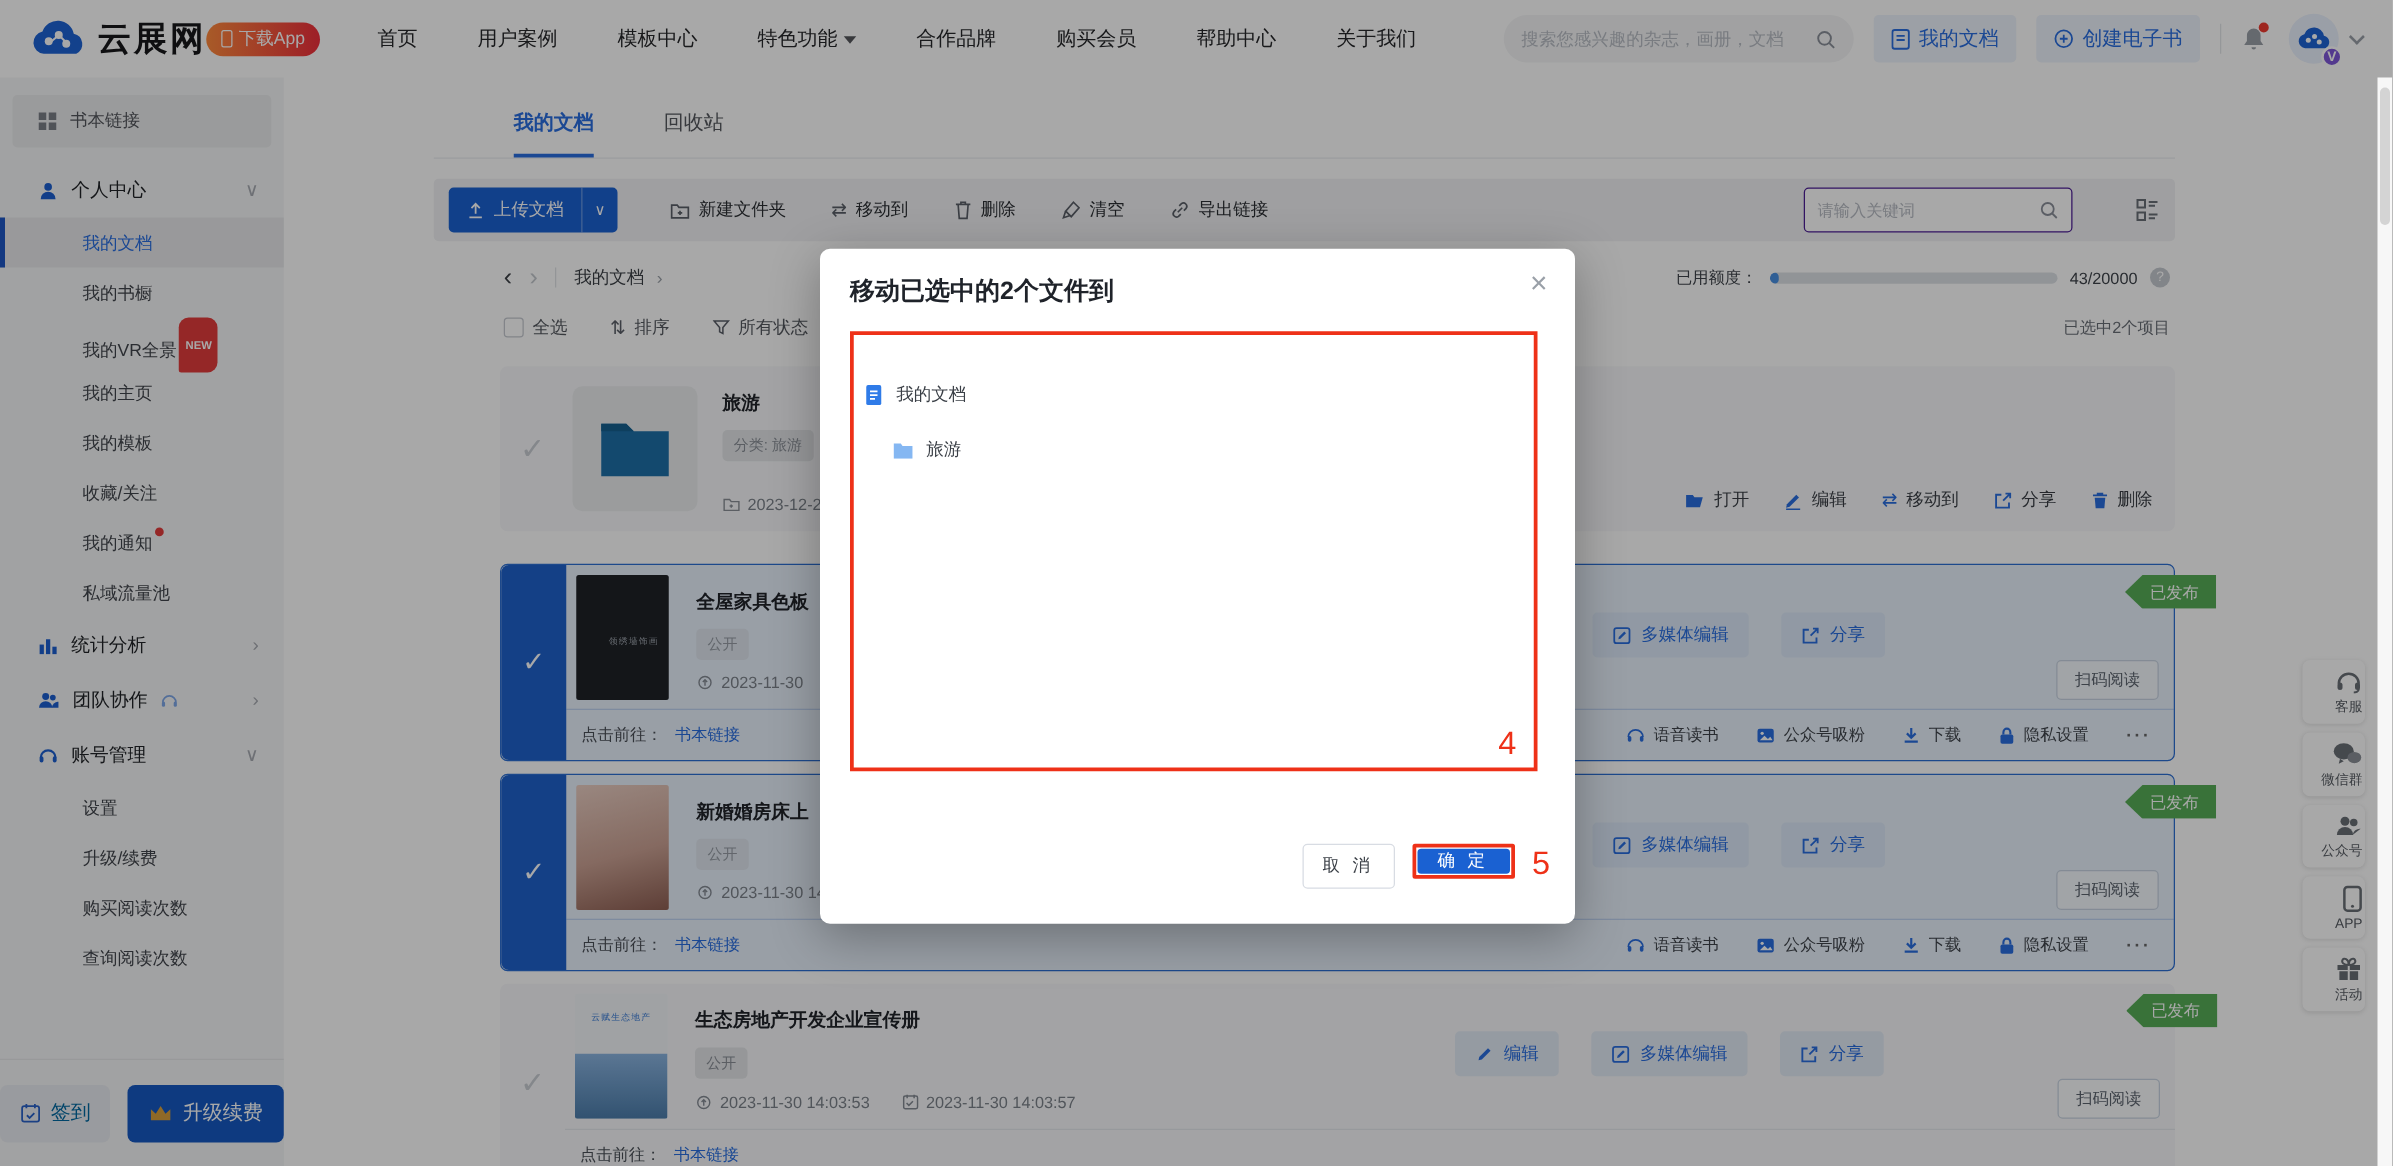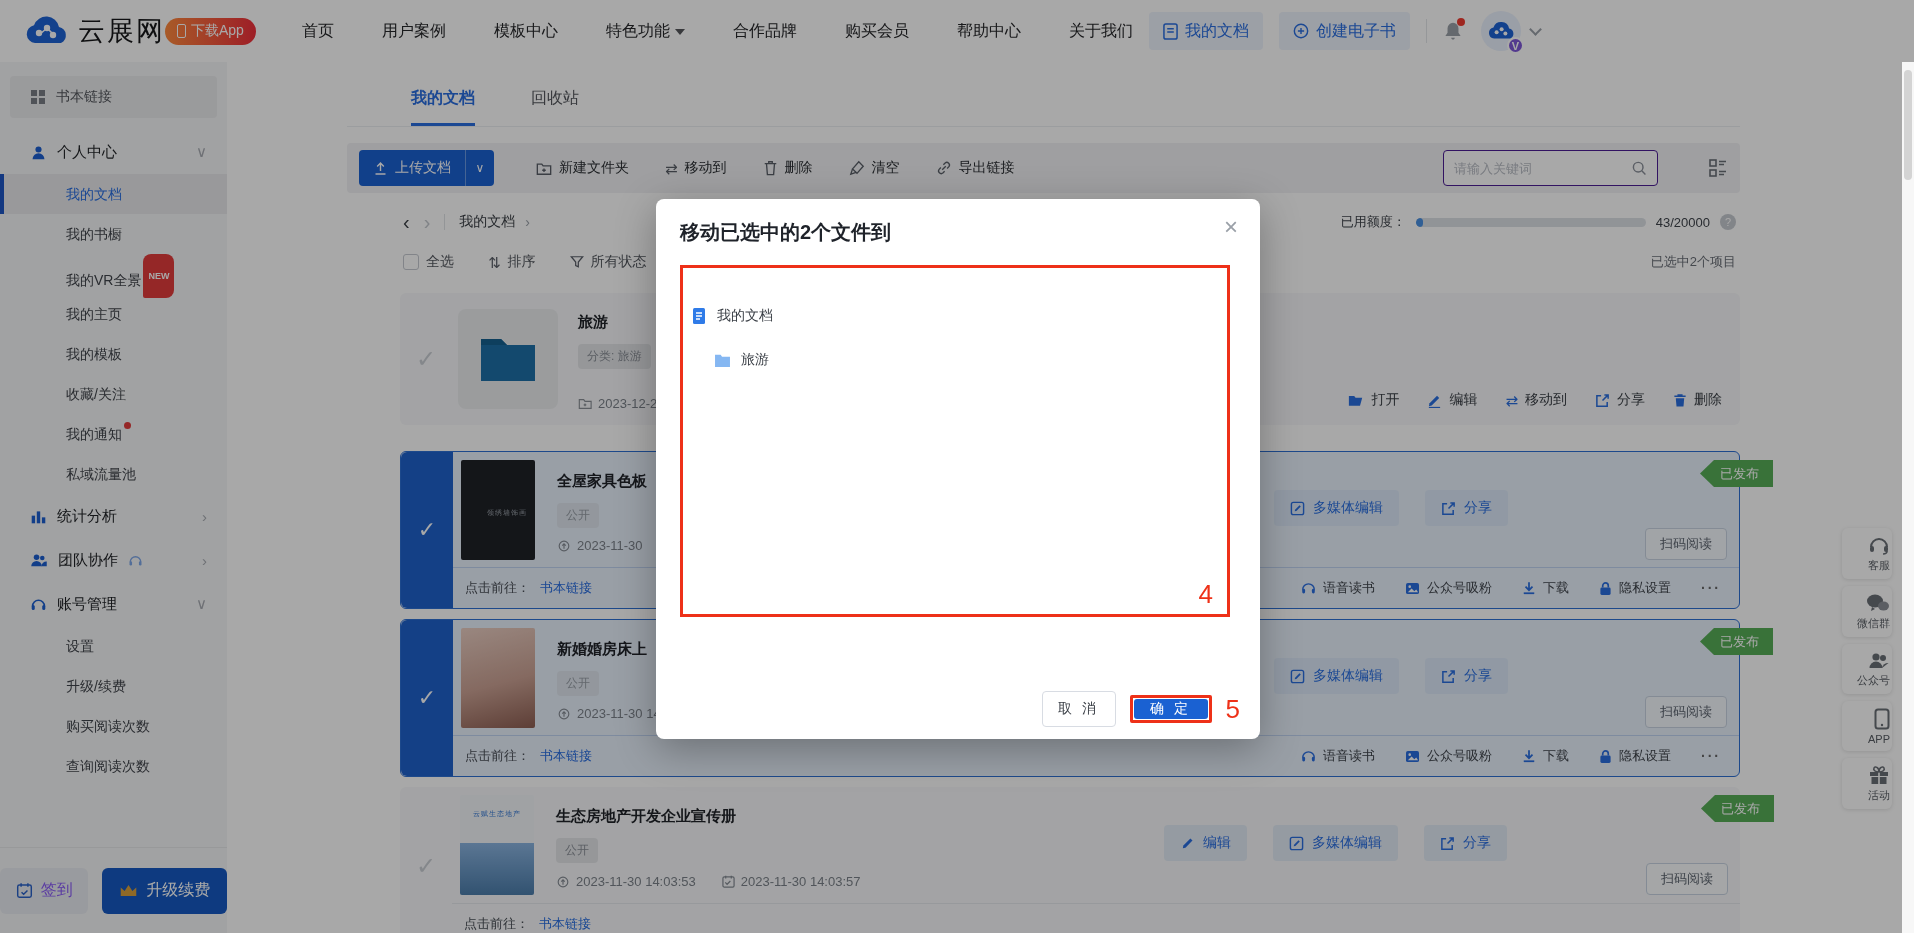--- a/index.html
+++ b/index.html
@@ -2,21 +2,21 @@
 <html><head>
 <meta charset="utf-8">
 <style>
   *{margin:0;padding:0;box-sizing:border-box}
   body{font-family:"Liberation Sans","DejaVu Sans",sans-serif;background:#888}
   .app{position:relative;width:1914px;height:933px;background:#fff;overflow:hidden;color:#333}
   .ic{flex:none;display:inline-block;vertical-align:middle}
   
   .topnav{height:62px;display:flex;align-items:center;padding:0 24px;background:#fff;position:relative;z-index:1}
   .logo-wrap{display:flex;align-items:center;gap:10px}
-  .logo-text{font-size:27px;font-weight:normal;color:#17181a;letter-spacing:2px}
+  .logo-text{font-size:27px;font-weight:bold;color:#17181a;letter-spacing:2px}
   .app-badge{display:flex;align-items:center;gap:5px;background:linear-gradient(90deg,#ff8a3d,#ef2f3c);color:#fff;font-size:14px;height:27px;padding:0 12px;border-radius:14px}
   .phone-ic{width:9px;height:14px;border:1.5px solid #fff;border-radius:2px}
   .nav-menu{display:flex;gap:48px;margin-left:46px;font-size:16px;color:#27282b}
   .nav-item{display:flex;align-items:center;gap:5px;cursor:pointer}
   .caret{width:0;height:0;border-left:5px solid transparent;border-right:5px solid transparent;border-top:6px solid #55575c;margin-top:2px}
   .nav-search{margin-left:auto;width:280px;height:38px;background:#f4f5f6;border-radius:19px;display:flex;align-items:center;padding:0 14px}
   .nav-search input{border:none;outline:none;background:transparent;flex:1;font-size:14px;color:#555;font-family:inherit}
   .nav-search input::placeholder{color:#b8bcc4}
   .nav-btn{height:38px;padding:0 14px;background:#edf3fc;color:#2a6ee0;font-size:16px;border-radius:4px;display:flex;align-items:center;gap:7px;margin-left:16px;cursor:pointer}
   .nav-divider{width:1px;height:24px;background:#e3e5e8;margin:0 16px}
@@ -29,21 +29,21 @@
   .sidebar{position:absolute;top:62px;left:0;width:227px;bottom:0;background:#f5f6f7;padding-top:12px;z-index:1}
   .side-dash{margin:2px 10px 12px;height:42px;background:#eaebed;border-radius:4px;display:flex;align-items:center;padding:0 20px;gap:10px;color:#505archive archives archives4;color:#53565c;font-size:14px;cursor:pointer}
   .side-group{height:44px;display:flex;align-items:center;padding:0 20px 0 30px;gap:10px;font-size:15px;color:#212428;cursor:pointer}
   .side-group .grp-chev{margin-left:auto;color:#a7abb2;font-size:15px}
   .side-item{height:40px;line-height:40px;padding-left:66px;font-size:14px;color:#41454c;position:relative;cursor:pointer}
   .side-item.active{background:#e8e9eb;color:#2a6ee0}
   .side-item.active::before{content:"";position:absolute;left:0;top:0;bottom:0;width:4px;background:#1d56c4}
   .badge-new{display:inline-block;background:#e23c3c;color:#fff;font-size:9px;font-weight:bold;padding:2px 5px;border-radius:8px 8px 8px 2px;vertical-align:6px;margin-left:2px}
   .dot-red{display:inline-block;width:7px;height:7px;background:#e23c3c;border-radius:50%;vertical-align:10px;margin-left:2px}
   .side-bottom{position:absolute;bottom:0;left:0;right:0;height:86px;border-top:1px solid #e7e8ea;display:flex;align-items:center;justify-content:center;gap:14px;background:#f5f6f7}
-  .btn-checkin{width:92px;height:46px;background:#e9ecf1;border-radius:6px;color:#8b5cf6;display:flex;align-items:center;justify-content:center;gap:8px;font-size:16px;cursor:pointer}
+  .btn-checkin{width:92px;height:46px;background:#e9ecf1;border-radius:6px;color:#0369a1;display:flex;align-items:center;justify-content:center;gap:8px;font-size:16px;cursor:pointer}
   .btn-upgrade{width:130px;height:46px;background:#1659c2;border-radius:6px;color:#fff;display:flex;align-items:center;justify-content:center;gap:8px;font-size:16px;cursor:pointer}
   
   .main{position:absolute;left:227px;top:62px;right:0;bottom:0;background:#fff}
   .content{margin-left:120px;width:1393px}
   .tabs{padding:26px 0 0 64px;border-bottom:1px solid #ebeef2;display:flex;gap:56px}
   .tab{padding-bottom:14px;font-size:16px;color:#55585e;cursor:pointer}
   .tab.active{color:#2a6ee0;border-bottom:3px solid #2a6ee0;font-weight:bold}
   .toolbar{margin-top:16px;height:50px;background:#f1f2f4;border-radius:4px;display:flex;align-items:center;padding:0 12px;gap:36px}
   .btn-upload{height:36px;background:#1a61d2;color:#fff;border-radius:4px;display:flex;align-items:stretch;font-size:14px;overflow:hidden;cursor:pointer;margin-right:6px}
   .btn-upload .seg-main{display:flex;align-items:center;gap:7px;padding:0 14px}
@@ -118,21 +118,21 @@
   .scrollbar{position:absolute;top:62px;right:0;bottom:0;width:12px;background:#f7f7f7;z-index:60}
   .scrollthumb{position:absolute;top:8px;left:2px;width:8px;height:110px;background:#d4d4d4;border-radius:4px}
   .modal{position:absolute;left:656px;top:199px;width:604px;height:540px;background:#fff;border-radius:8px;box-shadow:0 10px 40px rgba(0,0,0,.3);z-index:50}
   .modal-title{position:absolute;left:24px;top:20px;font-size:20px;font-weight:bold;color:#1f232a}
   .modal-close{position:absolute;right:22px;top:16px;font-size:24px;color:#9aa0a8;cursor:pointer;line-height:1}
   .treebox{position:absolute;left:24px;top:66px;width:550px;height:352px;border:3px solid #ee3118;padding:26px 0 0 8px}
   .treeitem{display:flex;align-items:center;gap:10px;height:44px;font-size:14px;color:#3a3f46;cursor:pointer}
   .treeitem.indent{padding-left:23px}
   .anno-num{color:#ee3118;font-size:26px;font-family:"Liberation Sans",sans-serif}
   .anno4{position:absolute;right:14px;bottom:4px}
-  .modal-footer{position:absolute;bottom:12px;right:20px;display:flex;align-items:center;gap:14px}
+  .modal-footer{position:absolute;bottom:28px;right:20px;display:flex;align-items:flex-start;gap:14px}
   .btn-cancel{width:74px;height:36px;border:1px solid #d8dce3;background:#fff;border-radius:4px;font-size:14px;color:#3a3f46;display:flex;align-items:center;justify-content:center;cursor:pointer;letter-spacing:3px}
   .redwrap{border:3px solid #ee3118;padding:1px;border-radius:2px}
   .btn-confirm{width:74px;height:20px;background:#1a61d2;border-radius:3px;font-size:14px;color:#fff;display:flex;align-items:center;justify-content:center;cursor:pointer;letter-spacing:3px}
 </style>
 </head>
 <body>
 
 <div class="app">
 
   <div class="topnav">
@@ -155,20 +155,27 @@
       <span class="nav-item">用户案例</span>
       <span class="nav-item">模板中心</span>
       <span class="nav-item">
           <span>特色功能</span>
           <span class="caret"></span>
         </span>
       <span class="nav-item">合作品牌</span>
       <span class="nav-item">购买会员</span>
       <span class="nav-item">帮助中心</span>
       <span class="nav-item">关于我们</span>
+    </div>
+    <div class="nav-search">
+      <input placeholder="搜索您感兴趣的杂志，画册，文档" style="">
+      <svg class="ic" width="17" height="17" viewBox="0 0 20 20">
+          <circle cx="9" cy="9" r="6" fill="none" stroke="#8a8f99" stroke-width="1.8"></circle>
+          <path d="M13.5 13.5L18 18" stroke="#8a8f99" stroke-width="1.8"></path>
+        </svg>
     </div>
     <div class="nav-btn">
       <svg class="ic" width="15" height="17" viewBox="0 0 16 18">
           <rect x="1" y="1" width="14" height="16" rx="2" fill="none" stroke="#2a6ee0" stroke-width="1.6"></rect>
           <path d="M4.5 6h7M4.5 9.5h7" stroke="#2a6ee0" stroke-width="1.6"></path>
         </svg>
       <span>我的文档</span>
     </div>
     <div class="nav-btn">
       <svg class="ic" width="16" height="16" viewBox="0 0 18 18">

